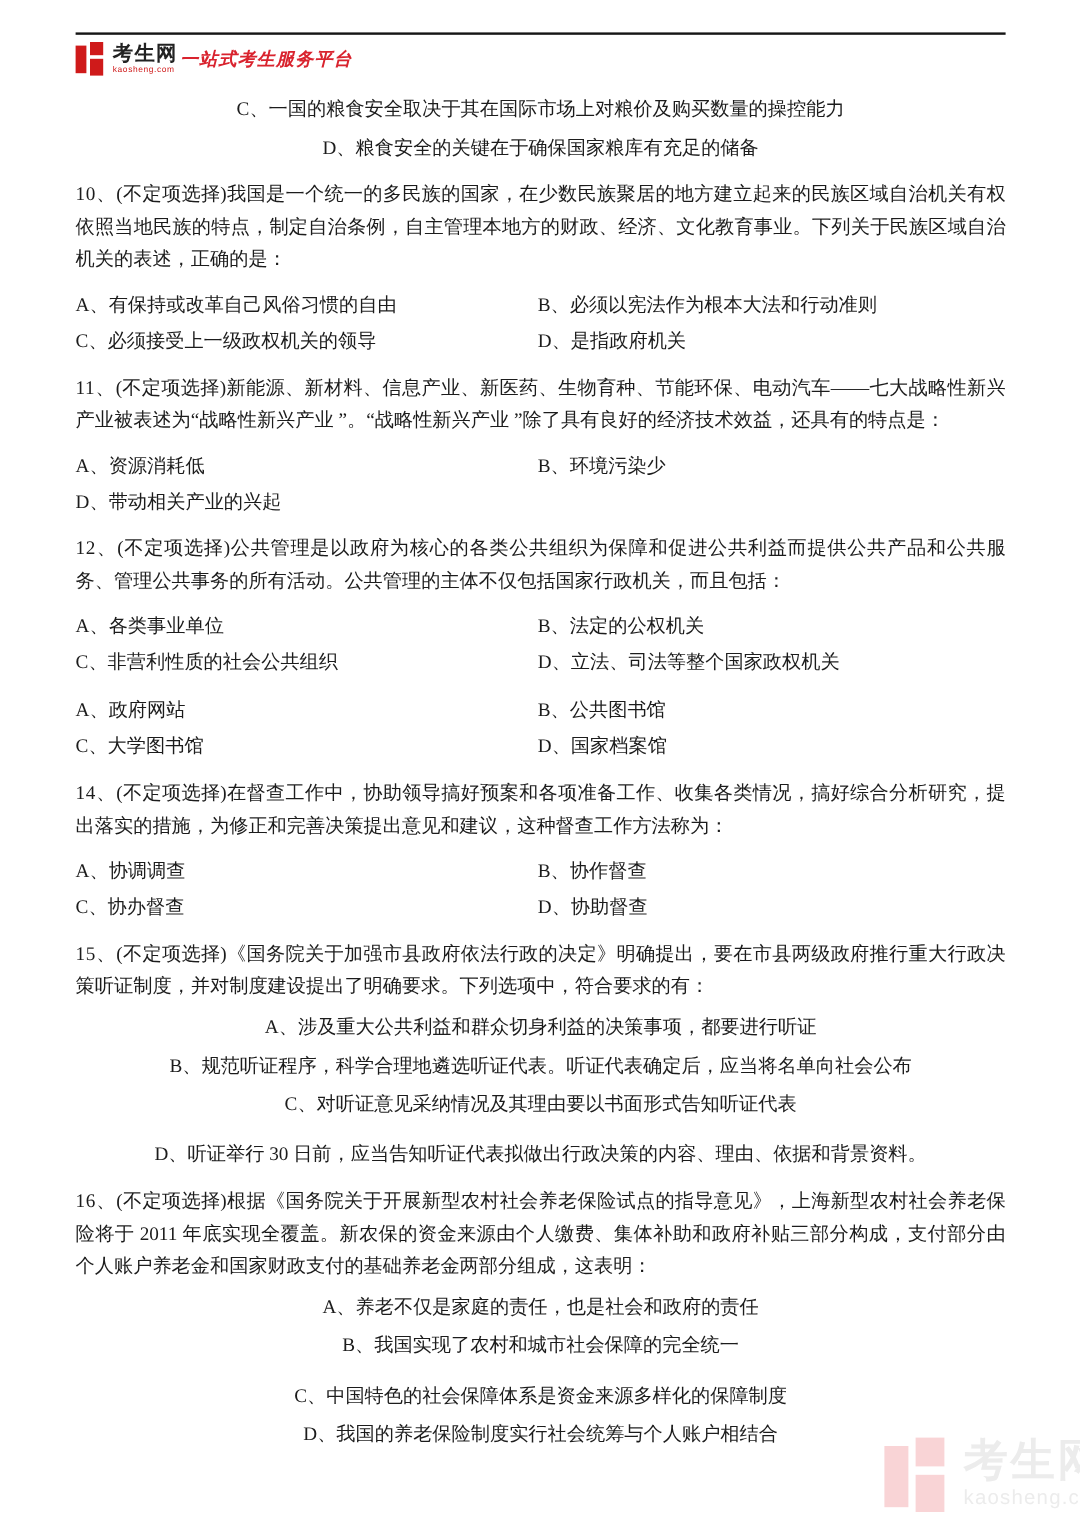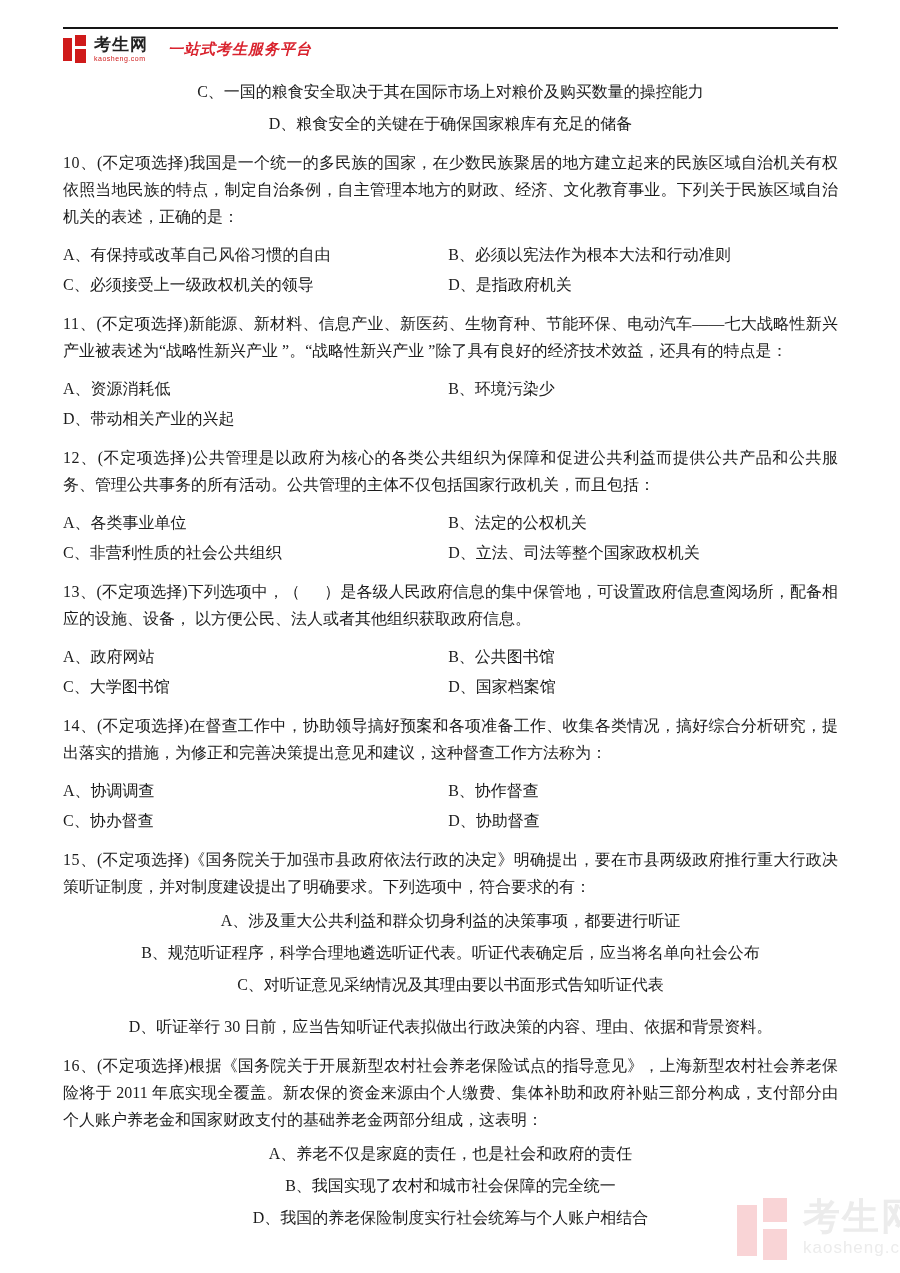--- a/index.html
+++ b/index.html
@@ -43,21 +43,21 @@
     letter-spacing: 1px;
   }
   .logo-domain {
     font-family: "Liberation Sans", sans-serif;
     font-size: 7px;
     color: #cf1a1a;
     margin-top: 2px;
     letter-spacing: 0.5px;
   }
   .tagline {
-    margin-left: 20px;
+    margin-left: 2px;
     font-size: 15px;
     color: #d9232e;
     font-weight: bold;
     font-style: italic;
     letter-spacing: 1px;
   }
 
   
   main.content {
     margin: 16px 62px 0 63px;
@@ -169,21 +169,20 @@
       <section class="question-block">
         <p class="q-stem"><span class="q-num">12、</span><b class="q-tag">(不定项选择)</b><span class="q-text">公共管理是以政府为核心的各类公共组织为保障和促进公共利益而提供公共产品和公共服务、管理公共事务的所有活动。公共管理的主体不仅包括国家行政机关，而且包括：</span></p>
         <div class="opt-grid">
           <div class="opt">A、各类事业单位</div>
           <div class="opt">B、法定的公权机关</div>
           <div class="opt">C、非营利性质的社会公共组织</div>
           <div class="opt">D、立法、司法等整个国家政权机关</div>
         </div>
       </section>
       <section class="question-block">
-        <p class="q-stem"><span class="q-num">13、</span><b class="q-tag">(不定项选择)</b><span class="q-text">下列选项中，（      ）是各级人民政府信息的集中保管地，可设置政府信息查阅场所，配备相应的设施、设备， 以方便公民、法人或者其他组织获取政府信息。</span></p>
         <div class="opt-grid">
           <div class="opt">A、政府网站</div>
           <div class="opt">B、公共图书馆</div>
           <div class="opt">C、大学图书馆</div>
           <div class="opt">D、国家档案馆</div>
         </div>
       </section>
       <section class="question-block">
         <p class="q-stem"><span class="q-num">14、</span><b class="q-tag">(不定项选择)</b><span class="q-text">在督查工作中，协助领导搞好预案和各项准备工作、收集各类情况，搞好综合分析研究，提出落实的措施，为修正和完善决策提出意见和建议，这种督查工作方法称为：</span></p>
         <div class="opt-grid">
@@ -200,20 +199,21 @@
           <div class="opt">B、规范听证程序，科学合理地遴选听证代表。听证代表确定后，应当将名单向社会公布</div>
           <div class="opt">C、对听证意见采纳情况及其理由要以书面形式告知听证代表</div>
           <div class="opt opt-gap">D、听证举行 30 日前，应当告知听证代表拟做出行政决策的内容、理由、依据和背景资料。</div>
         </div>
       </section>
       <section class="question-block">
         <p class="q-stem"><span class="q-num">16、</span><b class="q-tag">(不定项选择)</b><span class="q-text">根据《国务院关于开展新型农村社会养老保险试点的指导意见》，上海新型农村社会养老保险将于 2011 年底实现全覆盖。新农保的资金来源由个人缴费、集体补助和政府补贴三部分构成，支付部分由个人账户养老金和国家财政支付的基础养老金两部分组成，这表明：</span></p>
         <div class="opt-list">
           <div class="opt">A、养老不仅是家庭的责任，也是社会和政府的责任</div>
           <div class="opt">B、我国实现了农村和城市社会保障的完全统一</div>
+          <div class="opt opt-gap">C、中国特色的社会保障体系是资金来源多样化的保障制度</div>
           <div class="opt">D、我国的养老保险制度实行社会统筹与个人账户相结合</div>
         </div>
       </section>
     </main>
 
   <div class="watermark">
     <span class="wm-icon">
       <span class="blk wm-blk-left"></span>
       <span class="blk wm-blk-top"></span>
       <span class="blk wm-blk-bottom"></span>

